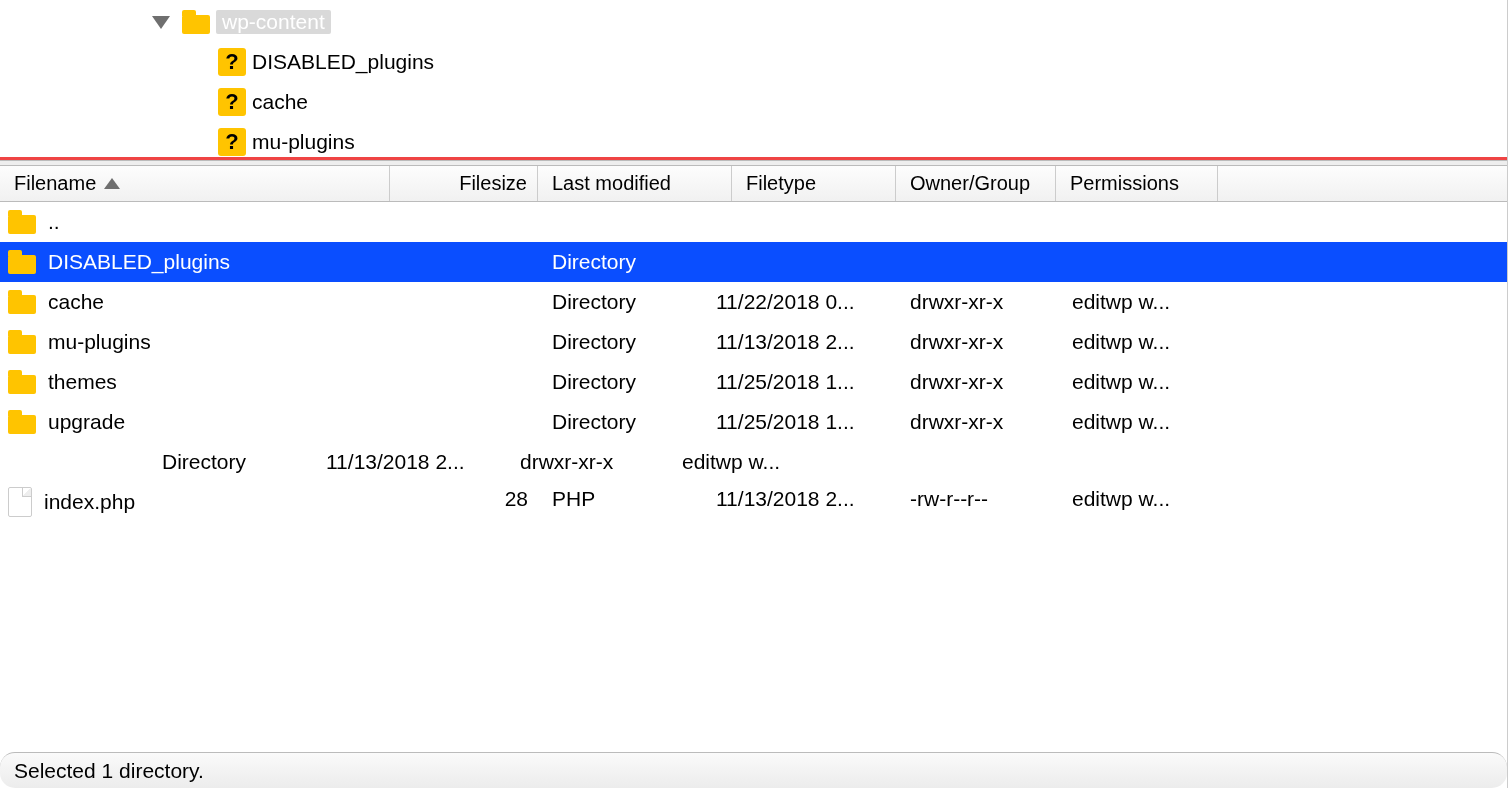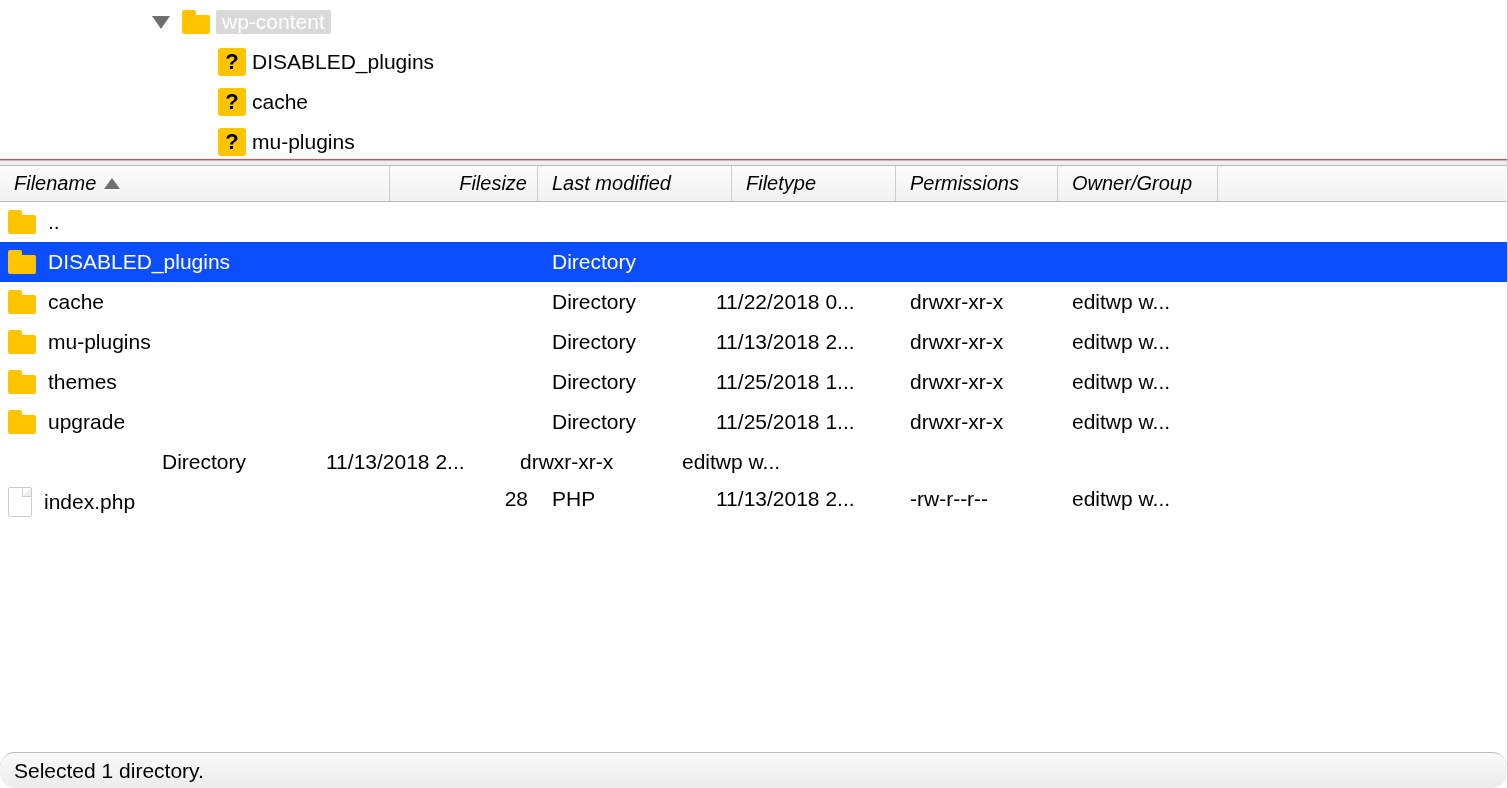--- a/index.html
+++ b/index.html
@@ -9,21 +9,21 @@
     background: #fff;
     color: #000;
     width: 1508px;
     height: 788px;
     overflow: hidden;
     border-right: 1px solid #ccc;
   }
   .top-pane {
     height: 160px;
     overflow: hidden;
-    border-bottom: 1px solid #ef4444;
+    border-bottom: 3px solid #ef4444;
     padding-top: 2px;
   }
   .tree-row {
     display: flex;
     align-items: center;
     height: 40px;
     gap: 6px;
   }
   .tree-row.indent0 { padding-left: 152px; }
   .tree-row.indent1 { padding-left: 218px; }
@@ -72,21 +72,21 @@
     border-bottom:1px solid #bbb;
     font-size:20px;
     color:#000;
     user-select:none;
   }
   .header-cell {
     display:flex; align-items:center; gap:8px;
     padding: 0 10px 0 14px;
     border-right:1px solid #ccc;
     height:100%;
-    overflow:hidden; white-space:nowrap;font-style:italic;
+    overflow:hidden; white-space:nowrap;
   }
   .col-name { flex:0 0 390px; }
   .col-size { flex:0 0 148px; justify-content:flex-end; }
   .col-type { flex:0 0 164px; }
   .col-mod  { flex:0 0 194px; }
   .col-perm { flex:0 0 162px; }
   .col-owner{ flex:0 0 160px; }
   .sort-arrow {
     display:inline-block;
     width:0;height:0;
@@ -146,25 +146,25 @@
     </div>
     <div class="header-cell col-size">
       <span>Filesize</span>
     </div>
     <div class="header-cell col-mod">
       <span>Last modified</span>
     </div>
     <div class="header-cell col-type">
       <span>Filetype</span>
     </div>
+    <div class="header-cell col-owner">
+      <span>Owner/Group</span>
+    </div>
     <div class="header-cell col-perm">
       <span>Permissions</span>
-    </div>
-    <div class="header-cell col-owner">
-      <span>Owner/Group</span>
     </div>
   </div>
 
   <div class="list-body" id="list-body">
       <div class="file-row">
         <div class="row-inner">
           <div class="cell name-cell col-name">
             <span class="folder-icon"></span>
             <span>..</span>
           </div>

